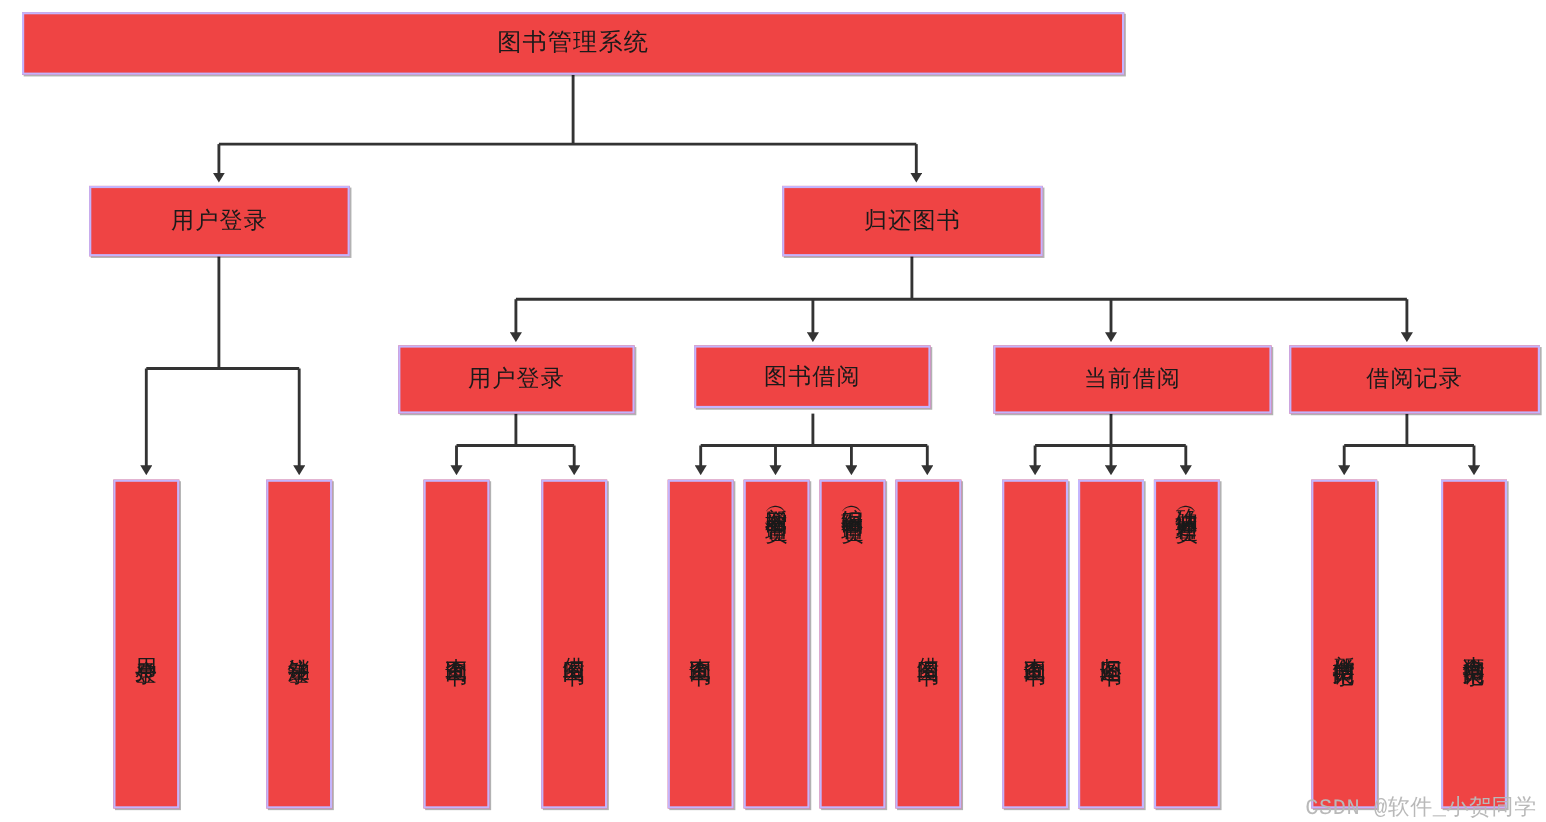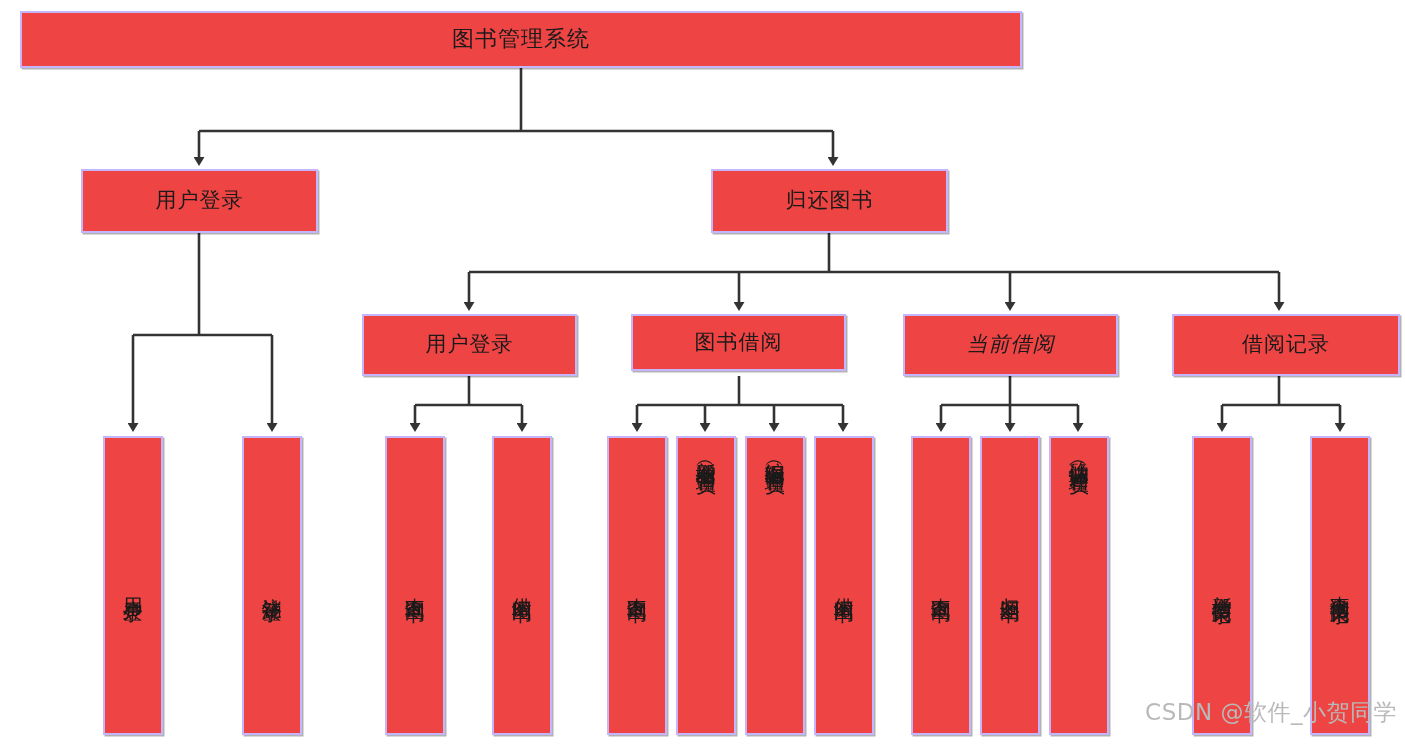--- a/index.html
+++ b/index.html
@@ -59,25 +59,26 @@
     white-space: nowrap;
     text-align: left;
   }
   .node.vert.pad-mid {
     padding-top: 0;
     align-items: center;
   }
   .watermark {
     position: absolute;
     right: 8px;
-    bottom: 19px;
-    font-size: 23px;
+    bottom: 0;
+    font-size: 20px;
     color: #b9b9b9;
     letter-spacing: 0.5px;
     white-space: nowrap;
+    font-family: Liberation Mono, monospace;
   }
 </style>
 </head>
 <body>
 
 <div id="canvas">
 
   <svg id="edges" viewBox="0 0 1405 747" xmlns="http://www.w3.org/2000/svg">
     <defs>
       <marker id="arrow" markerWidth="9" markerHeight="11" refX="1" refY="5.5" orient="auto" markerUnits="userSpaceOnUse">
@@ -138,21 +139,21 @@
   <div class="node horiz" style="left:711px; top:169px; width:237px; height:64px;">
     <span>归还图书</span>
   </div>
 
   <div class="node horiz" style="left:362px; top:314px; width:215px; height:62px;">
     <span>用户登录</span>
   </div>
   <div class="node horiz" style="left:631px; top:314px; width:215px; height:57px;">
     <span>图书借阅</span>
   </div>
-  <div class="node horiz" style="left:903px; top:314px; width:215px; height:62px;font-style:italic;">
+  <div class="node horiz" style="left:903px; top:314px; width:253px; height:62px;">
     <span>当前借阅</span>
   </div>
   <div class="node horiz" style="left:1172px; top:314px; width:228px; height:62px;">
     <span>借阅记录</span>
   </div>
 
   <div class="node vert pad-mid" style="left:103px; top:436px; width:60px; height:299px;">
     <span class="vlabel">用户登录</span>
   </div>
   <div class="node vert pad-mid" style="left:242px; top:436px; width:60px; height:299px;">

